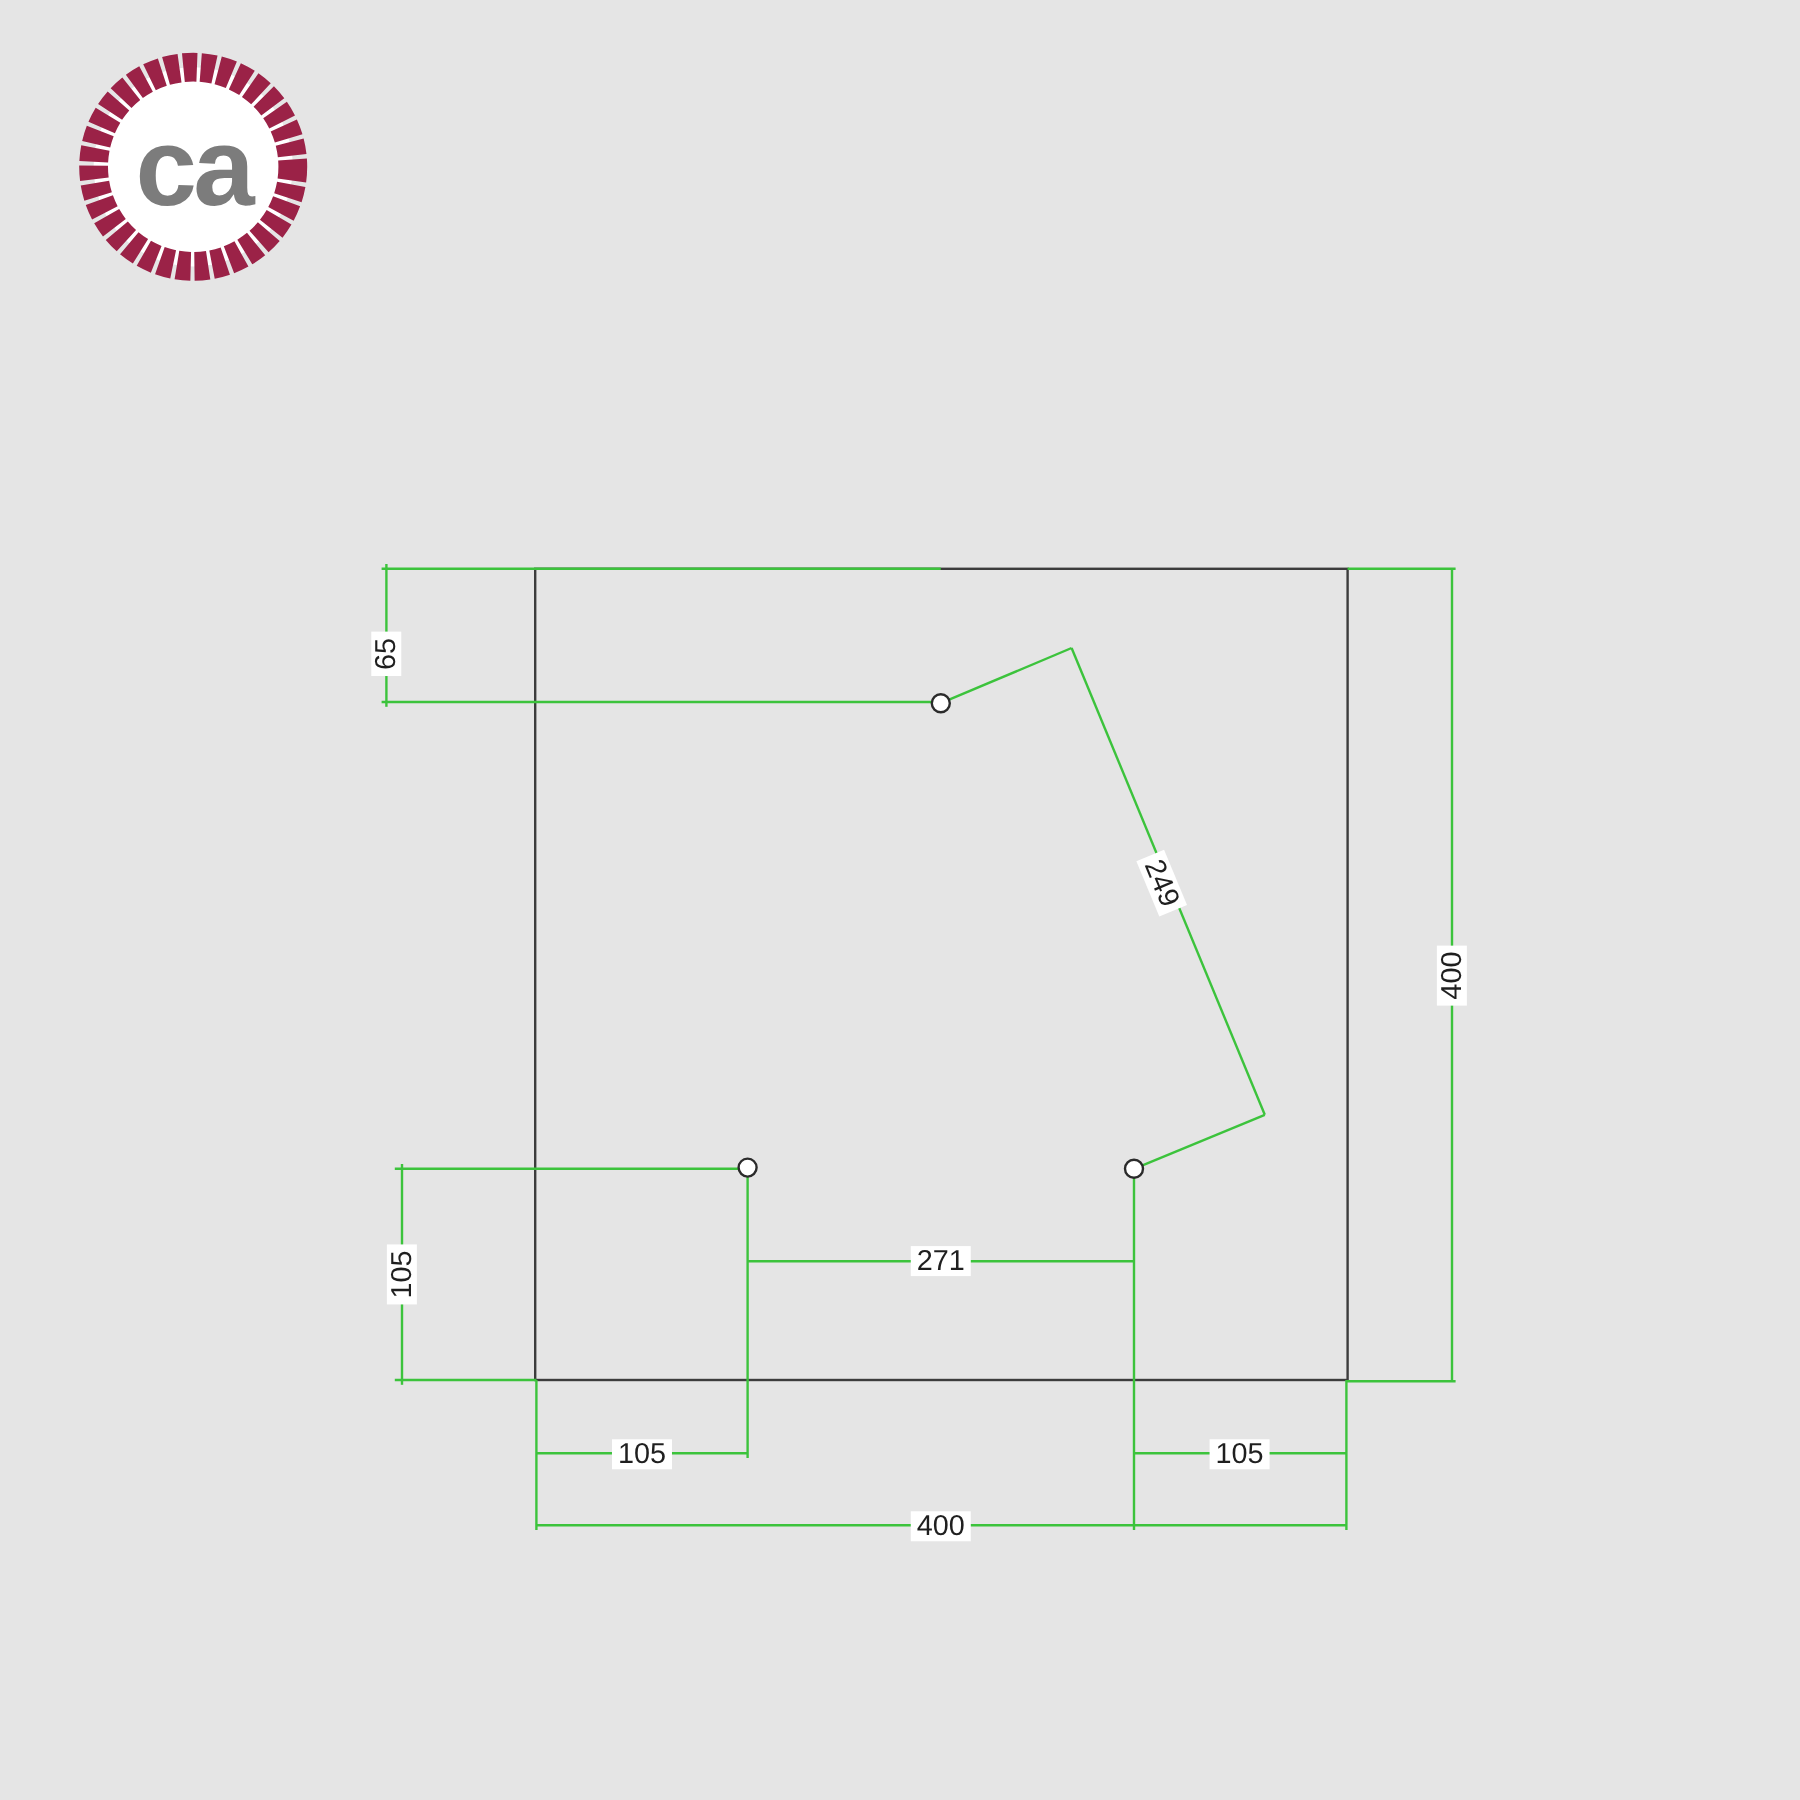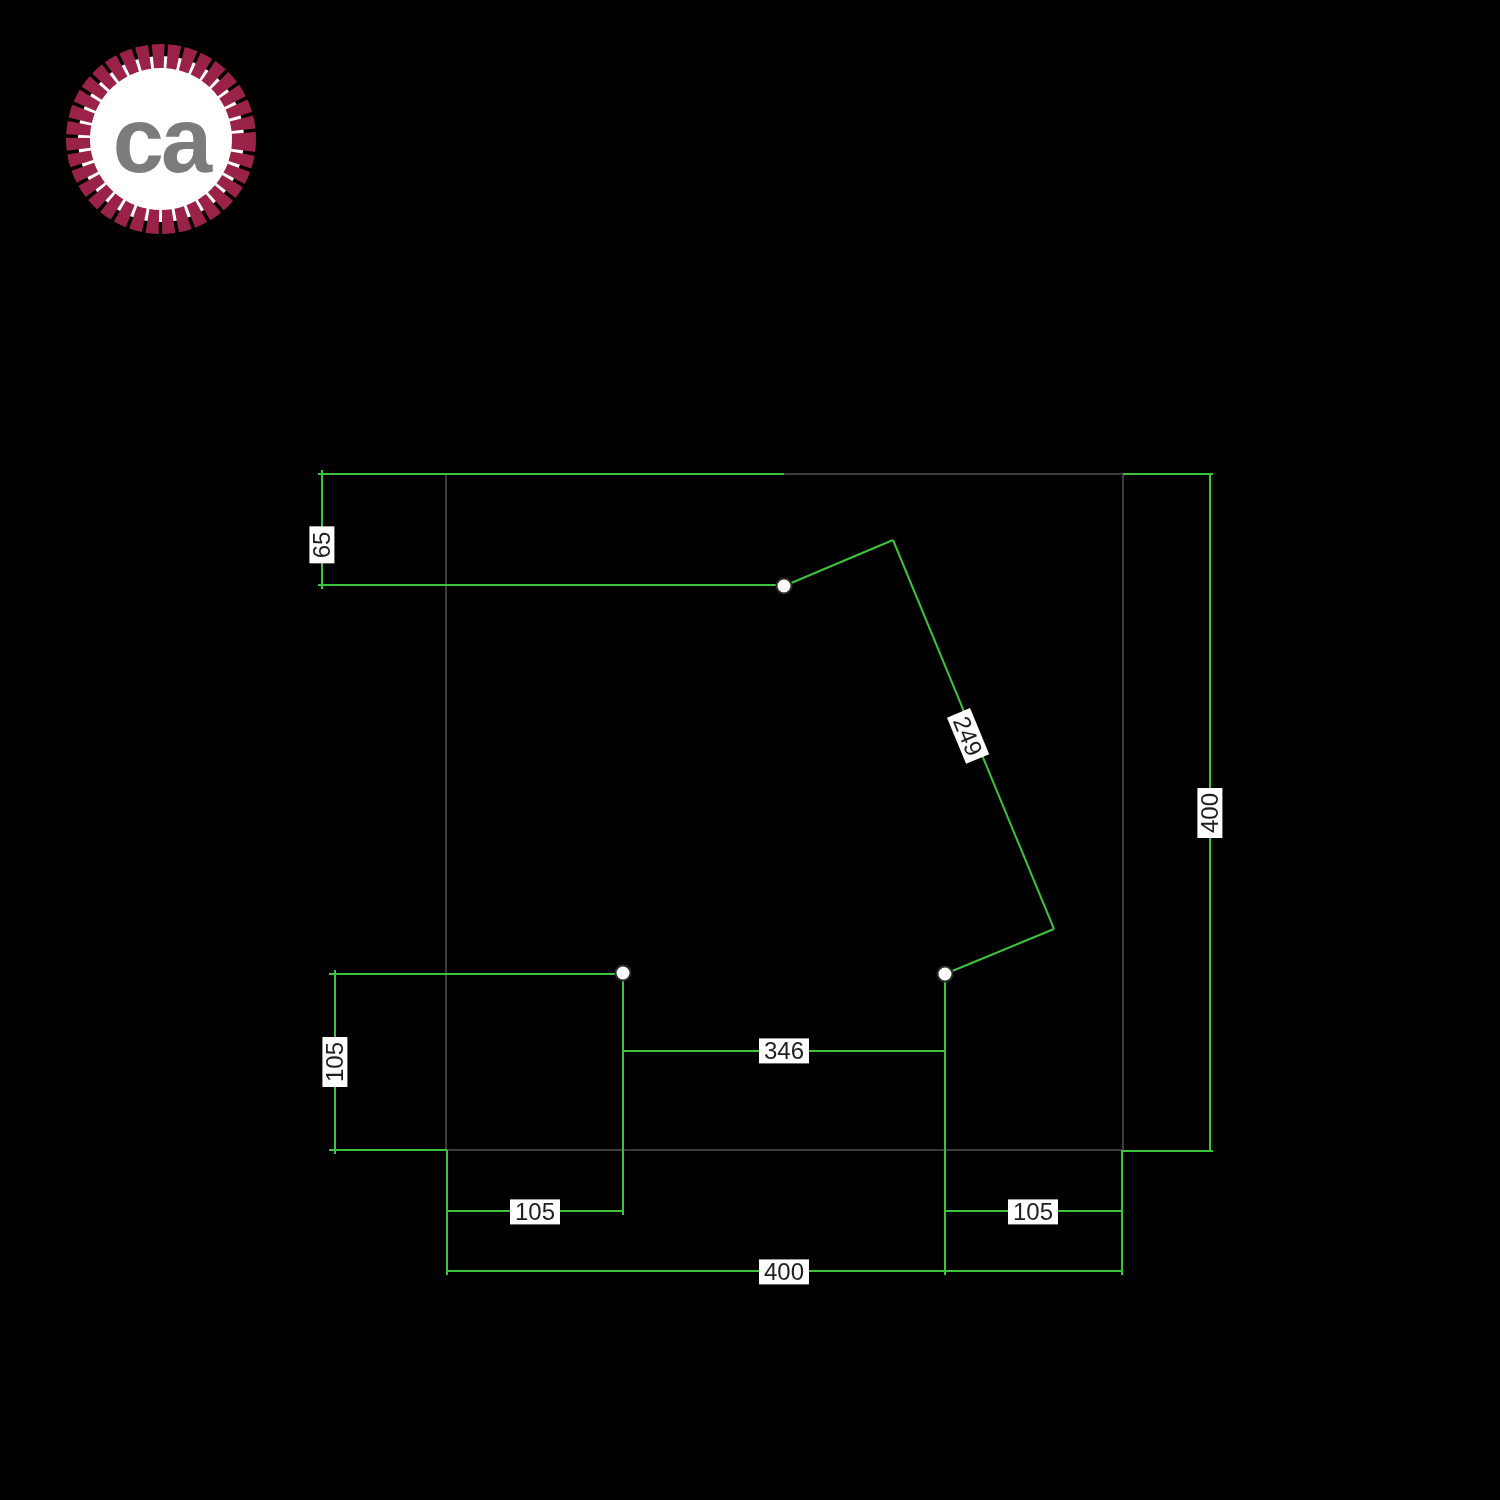--- a/index.html
+++ b/index.html
@@ -39,21 +39,21 @@
     background: #ffffff;
     font-size: 24px;
     line-height: 1.05;
     padding: 0 5px;
     white-space: nowrap;
   }
 </style>
 </head>
 <body>
 
-<div id="canvas" style="width: 1500px; height: 1500px; background: #000000;">
+<div id="canvas" style="width: 1500px; height: 1500px; background: #e5e5e5;">
 
   <div id="brand-logo" style="left: 65px; top: 43px; height: 192px; width: 192px;">
     <svg id="rope-svg" width="192" height="192">
         <circle cx="96" cy="96" r="83" fill="#ffffff" stroke="#9b2247" stroke-width="24" stroke-dasharray="11.5 3.2"></circle>
       </svg>
     <div id="brand-initials" style="color: rgb(124, 124, 124);">ca</div>
   </div>
 
   <svg id="drawing-svg" width="1500" height="1500">
       <rect x="446" y="474" width="677" height="676" fill="none" stroke="#3c3c3c" stroke-width="2"></rect>
@@ -79,20 +79,20 @@
       <line x1="1054" y1="929" x2="945" y2="974" stroke="#3cc33c" stroke-width="2"></line>
       <circle cx="784" cy="586" r="7.5" fill="#ffffff" stroke="#2b2b2b" stroke-width="2"></circle>
       <circle cx="623" cy="973" r="7.5" fill="#ffffff" stroke="#2b2b2b" stroke-width="2"></circle>
       <circle cx="945" cy="974" r="7.5" fill="#ffffff" stroke="#2b2b2b" stroke-width="2"></circle>
     </svg>
 
   <div id="labels">
       <div class="dim-label" style="left: 322px; top: 545px; color: rgb(31, 31, 31); transform: translate(-50%, -50%) rotate(-90deg);">65</div>
       <div class="dim-label" style="left: 335px; top: 1062px; color: rgb(31, 31, 31); transform: translate(-50%, -50%) rotate(-90deg);">105</div>
       <div class="dim-label" style="left: 535px; top: 1212px; color: rgb(31, 31, 31); transform: translate(-50%, -50%) rotate(0deg);">105</div>
-      <div class="dim-label" style="left: 784px; top: 1051px; color: rgb(31, 31, 31); transform: translate(-50%, -50%) rotate(0deg);">346</div>
+      <div class="dim-label" style="left: 784px; top: 1051px; color: rgb(31, 31, 31); transform: translate(-50%, -50%) rotate(0deg);">271</div>
       <div class="dim-label" style="left: 1033px; top: 1212px; color: rgb(31, 31, 31); transform: translate(-50%, -50%) rotate(0deg);">105</div>
       <div class="dim-label" style="left: 784px; top: 1272px; color: rgb(31, 31, 31); transform: translate(-50%, -50%) rotate(0deg);">400</div>
       <div class="dim-label" style="left: 1210px; top: 813px; color: rgb(31, 31, 31); transform: translate(-50%, -50%) rotate(-90deg);">400</div>
       <div class="dim-label" style="left: 968px; top: 736px; color: rgb(31, 31, 31); transform: translate(-50%, -50%) rotate(67.5deg);">249</div>
     </div>
 
 </div>
 
 </body></html>

